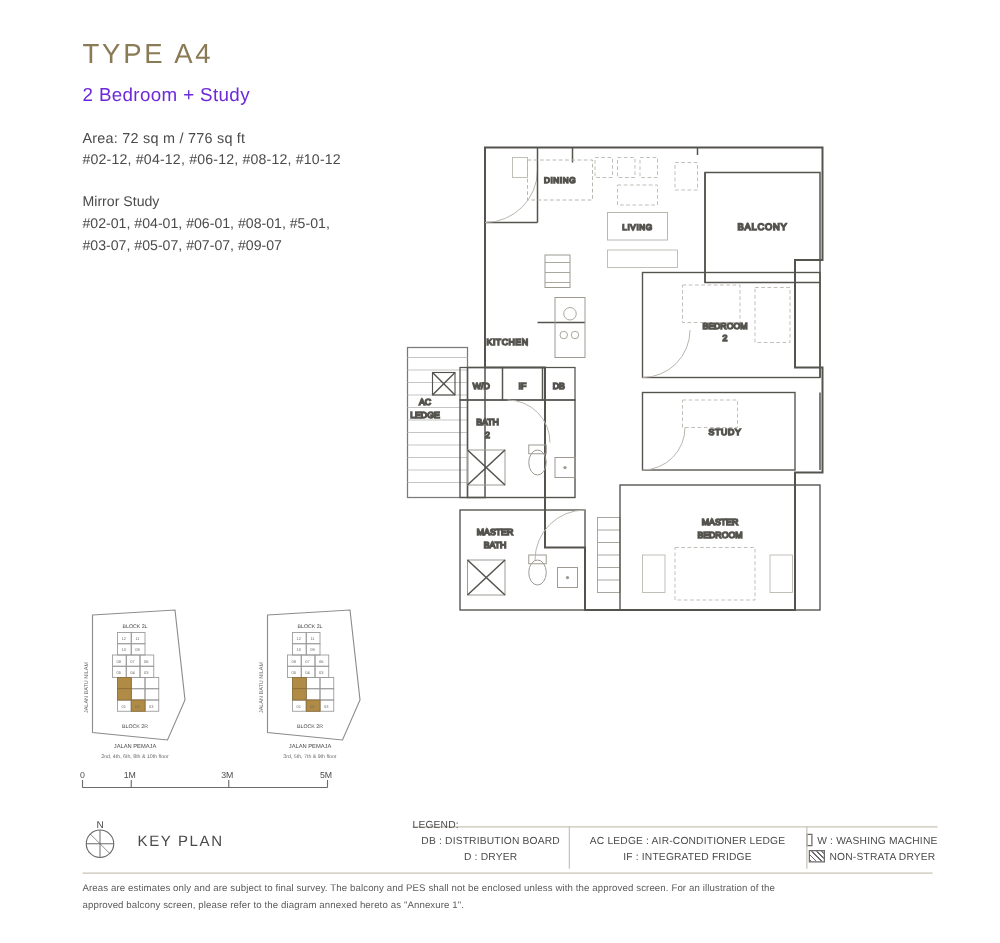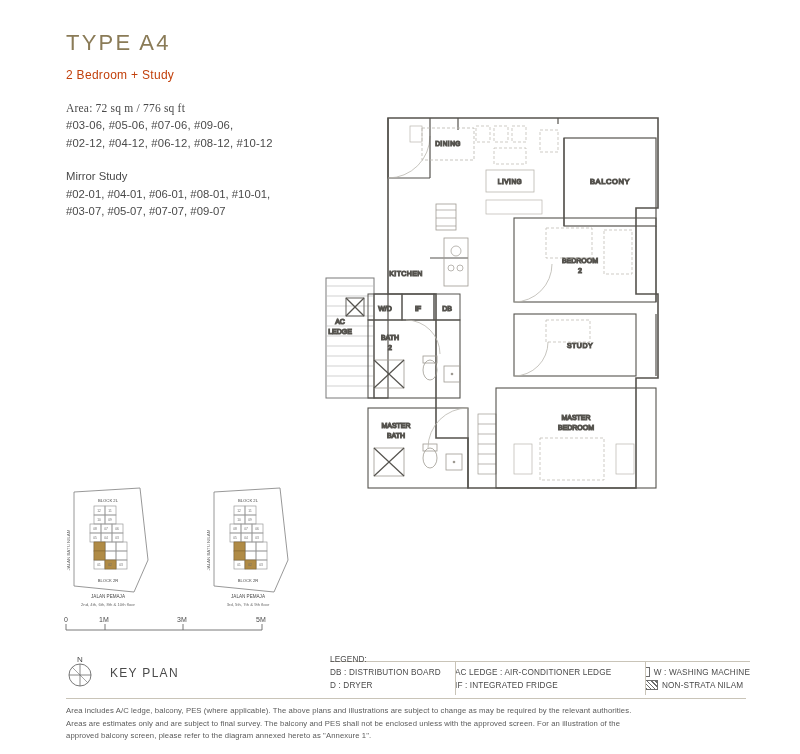--- a/index.html
+++ b/index.html
@@ -28,31 +28,30 @@
     width: 320px;
   }
   .type-title {
     font-size: 22px;
     letter-spacing: 2.2px;
     color: #8a7b57;
     font-weight: 400;
     margin: 0 0 6px 0;
   }
   .type-sub {
-    font-size: 12px;
+    font-size: 15px;
     letter-spacing: .3px;
-    color: #c2410c;
+    color: #6d28d9;
     margin: 12px 0 20px 0;
   }
   .area-line {
     font-size: 11.5px;
     color: #4a4a4a;
     margin: 0 0 3px 0;
     letter-spacing: .2px;
-    font-family: Liberation Serif, serif;
   }
   .units-line {
     font-size: 11.5px;
     color: #4a4a4a;
     margin: 0 0 22px 0;
     letter-spacing: .2px;
   }
   .unit-list div {
     font-size: 11.3px;
     color: #4a4a4a;
@@ -117,21 +116,21 @@
     color: #4a4a4a;
     letter-spacing: .15px;
   }
   .legend-title { margin-bottom: 3px; }
   .legend-grid {
     display: grid;
     grid-template-columns: 125px 190px 105px;
     row-gap: 3px;
     align-items: center;
   }
-  .legend-cell { display: flex; align-items: center; gap: 4px; white-space: nowrap; }
+  .legend-cell { display: flex; align-items: center; gap: 4px; white-space: nowrap; justify-content: center; }
   .legend-sep {
     position: absolute;
     left: 330px;
     top: 661px;
     width: 420px;
     height: 1px;
     background: #c9c4b8;
   }
   .legend-vline {
     position: absolute;
@@ -174,26 +173,25 @@
 </head>
 <body>
 
 <div class="page">
 
   <div class="info">
     <h1 class="type-title">TYPE A4</h1>
     <div class="type-sub">2 Bedroom + Study</div>
     <div class="area-line">Area: 72 sq m / 776 sq ft</div>
     <div class="unit-list">
-      <div>#03-06, #05-06, #07-06, #09-06,</div>
       <div>#02-12, #04-12, #06-12, #08-12, #10-12</div>
     </div>
     <div class="mirror-head">
       <div>Mirror Study</div>
-      <div>#02-01, #04-01, #06-01, #08-01, #10-01,</div>
+      <div>#02-01, #04-01, #06-01, #08-01, #5-01,</div>
       <div>#03-07, #05-07, #07-07, #09-07</div>
     </div>
   </div>
 
   <div class="plan">
     <svg width="392" height="400" viewBox="0 0 392 400" xmlns="http://www.w3.org/2000/svg">
       <g fill="none" stroke="#55534e" stroke-width="1.2">
 
         <path d="M70 10 L340 10 L340 12 L340 100 L318 100 L318 186 L340 186 L340 270 L318 270 L318 290
                  L318 380 L150 380 L150 330 L118 330 L118 300 L118 186 L70 186 L70 10 Z" stroke="#55534e" stroke-width="1.6"></path>
@@ -467,27 +465,26 @@
       </div>
 
       <div class="legend-cell">
         <span>D : DRYER</span>
       </div>
       <div class="legend-cell">
         <span>IF : INTEGRATED FRIDGE</span>
       </div>
       <div class="legend-cell">
         <span class="hatch-swatch"></span>
-        <span>NON-STRATA NILAM</span>
+        <span>NON-STRATA DRYER</span>
       </div>
     </div>
   </div>
   <div class="legend-vline" style="left:455px; top:661px; height:34px;"></div>
   <div class="legend-vline" style="left:645px; top:661px; height:34px;"></div>
 
   <div class="foot-sep"></div>
   <div class="footnote">
-    <div>Area includes A/C ledge, balcony, PES (where applicable). The above plans and illustrations are subject to change as may be required by the relevant authorities.</div>
     <div>Areas are estimates only and are subject to final survey. The balcony and PES shall not be enclosed unless with the approved screen. For an illustration of the</div>
     <div>approved balcony screen, please refer to the diagram annexed hereto as "Annexure 1".</div>
   </div>
 
 </div>
 
 </body></html>

